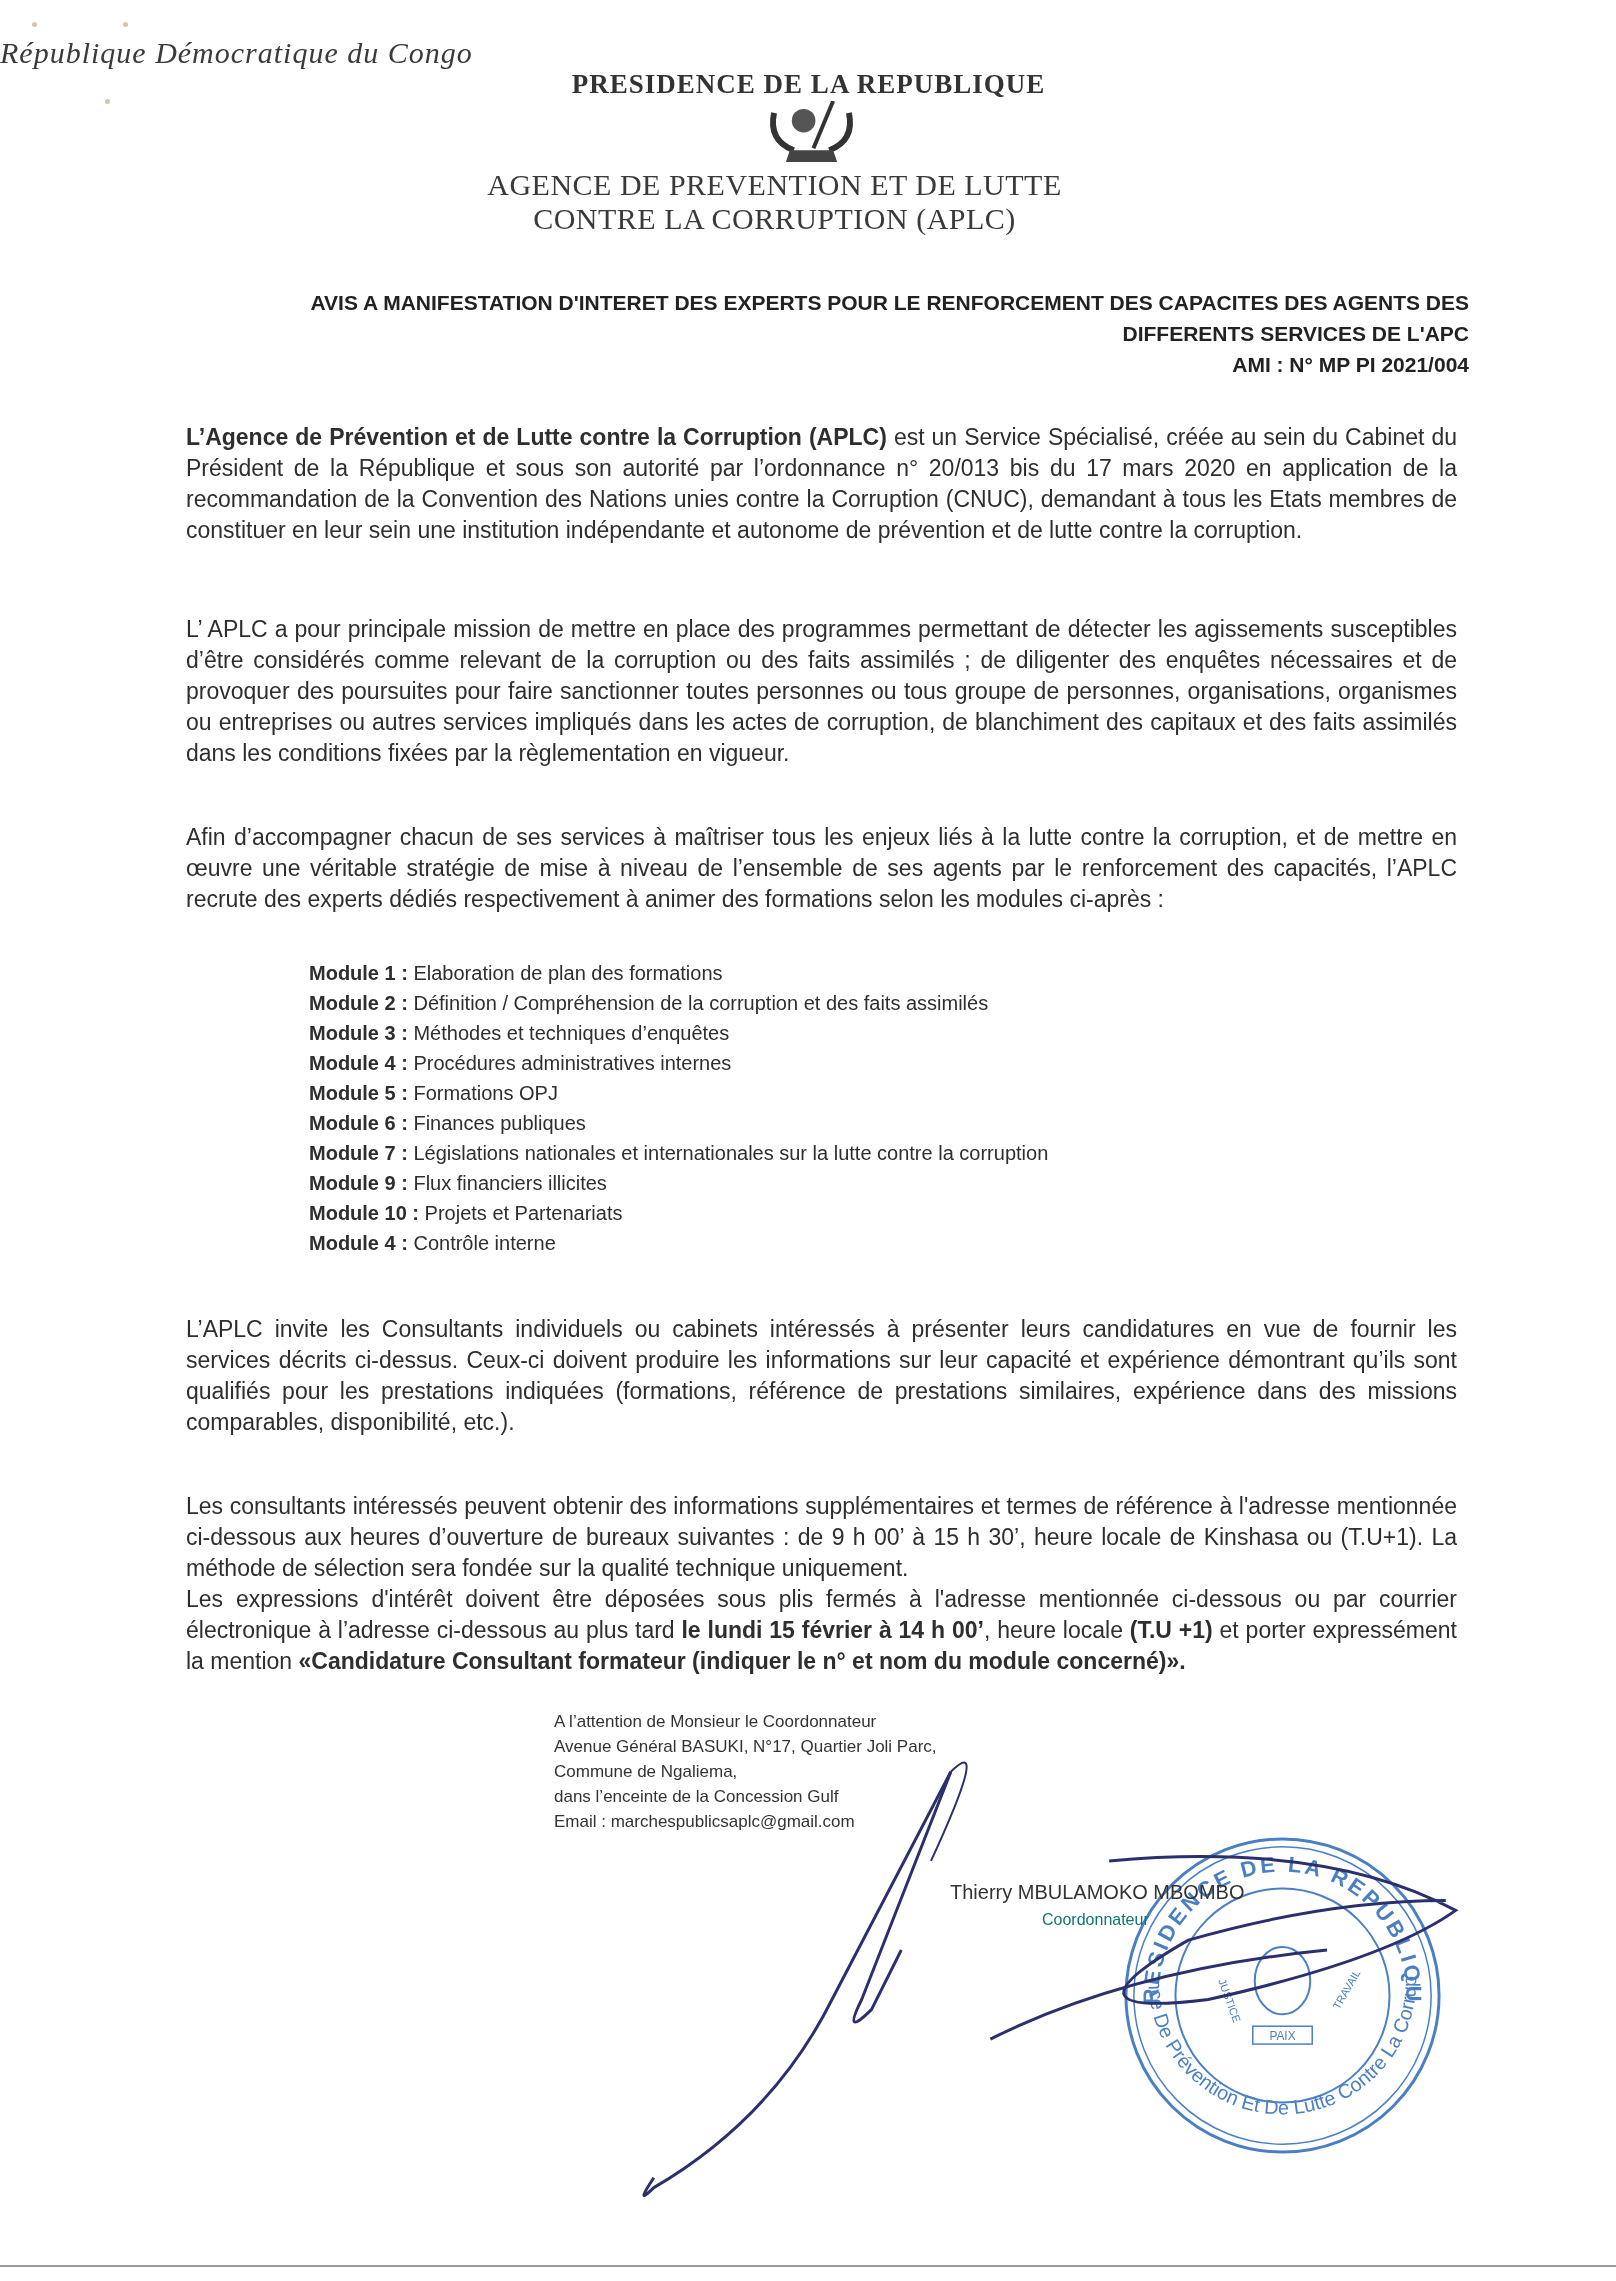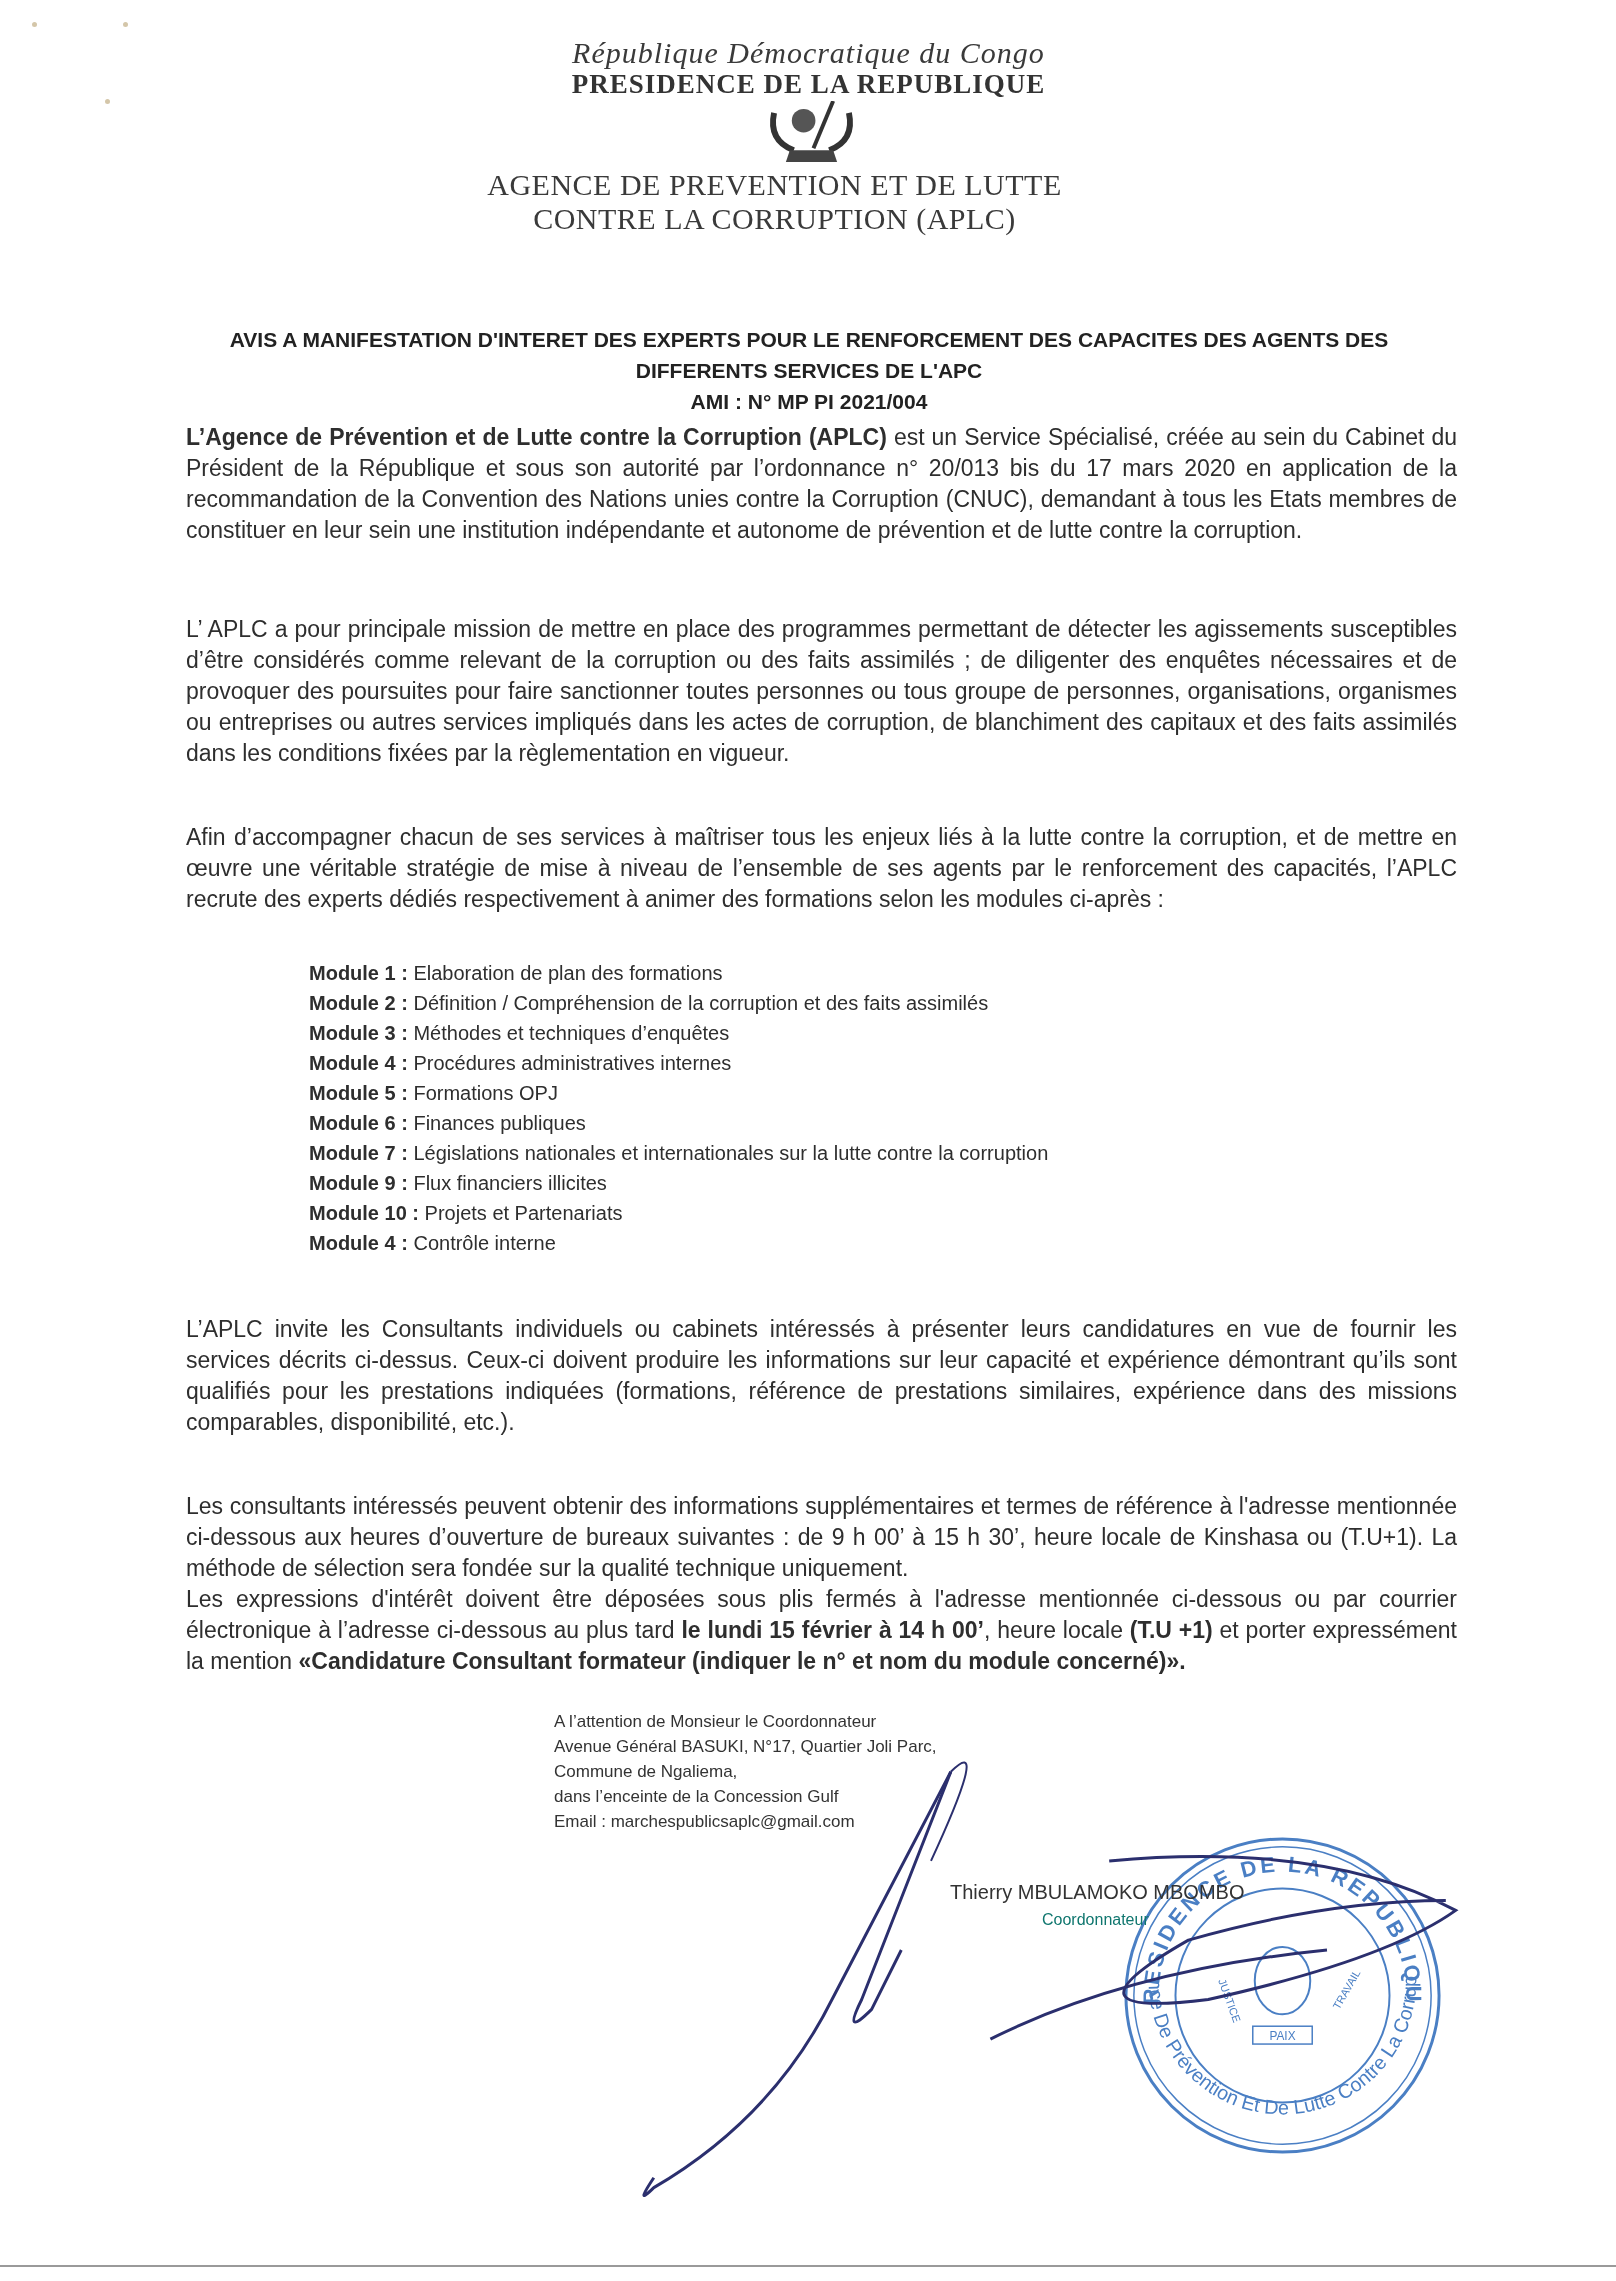--- a/index.html
+++ b/index.html
@@ -1,22 +1,22 @@
 <!DOCTYPE html>
 <html><head>
 <meta charset="utf-8">
 <style>
   html, body { margin:0; padding:0; background:#ffffff; }
   body { width:1617px; height:2281px; position:relative; overflow:hidden; color:#2a2a2a; font-family:"Liberation Sans", sans-serif; }
   .abs { position:absolute; }
-  .header-script { left:0; width:1617px; top:36px; text-align:center; font-family:"Liberation Serif", serif; font-style:italic; font-size:30px; color:#3a3a3a; letter-spacing:1px; }
+  .header-script { left:0; width:1617px; top:36px; text-align:left; font-family:"Liberation Serif", serif; font-style:italic; font-size:30px; color:#3a3a3a; letter-spacing:1px; }
   .header-pres { left:0; width:1617px; top:69px; text-align:center; font-family:"Liberation Serif", serif; font-size:27px; font-weight:bold; letter-spacing:1px; color:#333; }
   .emblem { left:764px; top:101px; width:95px; height:65px; }
   .agency { left:0; width:1549px; top:168px; text-align:center; font-family:"Liberation Serif", serif; font-size:30px; color:#3a3a3a; line-height:34px; letter-spacing:0.5px; }
-  .title { left:149px; width:1320px; top:287px; text-align:center; font-family:"Liberation Sans", sans-serif; font-weight:bold; font-size:21px; line-height:31px; color:#222;margin-top:37px; }
+  .title { left:149px; width:1320px; top:287px; text-align:right; font-family:"Liberation Sans", sans-serif; font-weight:bold; font-size:21px; line-height:31px; color:#222; }
   .para { left:186px; width:1271px; font-size:23px; line-height:31px; text-align:justify; color:#2e2e2e; font-family:"Liberation Sans Narrow","Liberation Sans", sans-serif; }
   .p1 { top:422px; }
   .p2 { top:614px; }
   .p3 { top:822px; }
   .modules { left:285px; top:958px; font-size:20px; line-height:30px; color:#2e2e2e; }
   .modules b { font-weight:bold;margin-left:24px; }
   .p4 { top:1314px; }
   .p5 { top:1491px; }
   .p6 { top:1584px; }
   .address { left:554px; width:594px; top:1709px; font-size:17px; line-height:25px; color:#333; }

